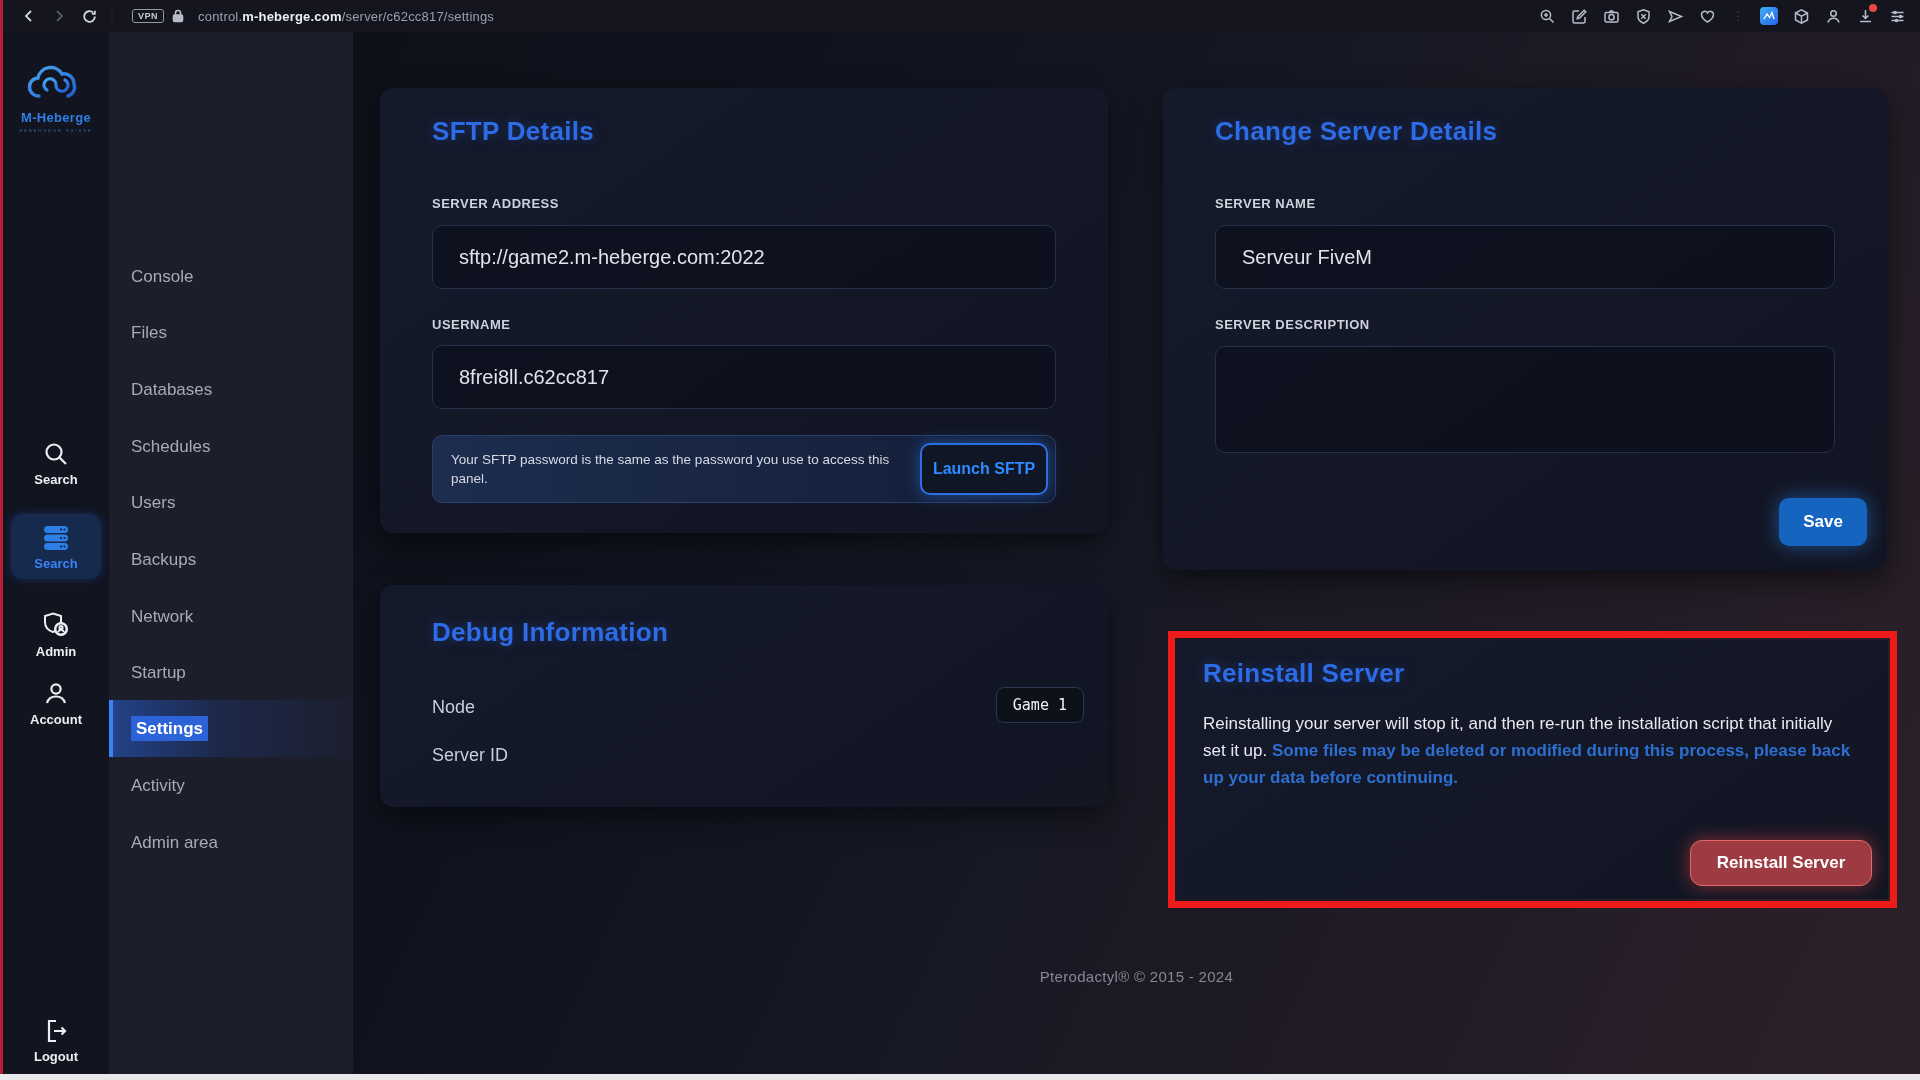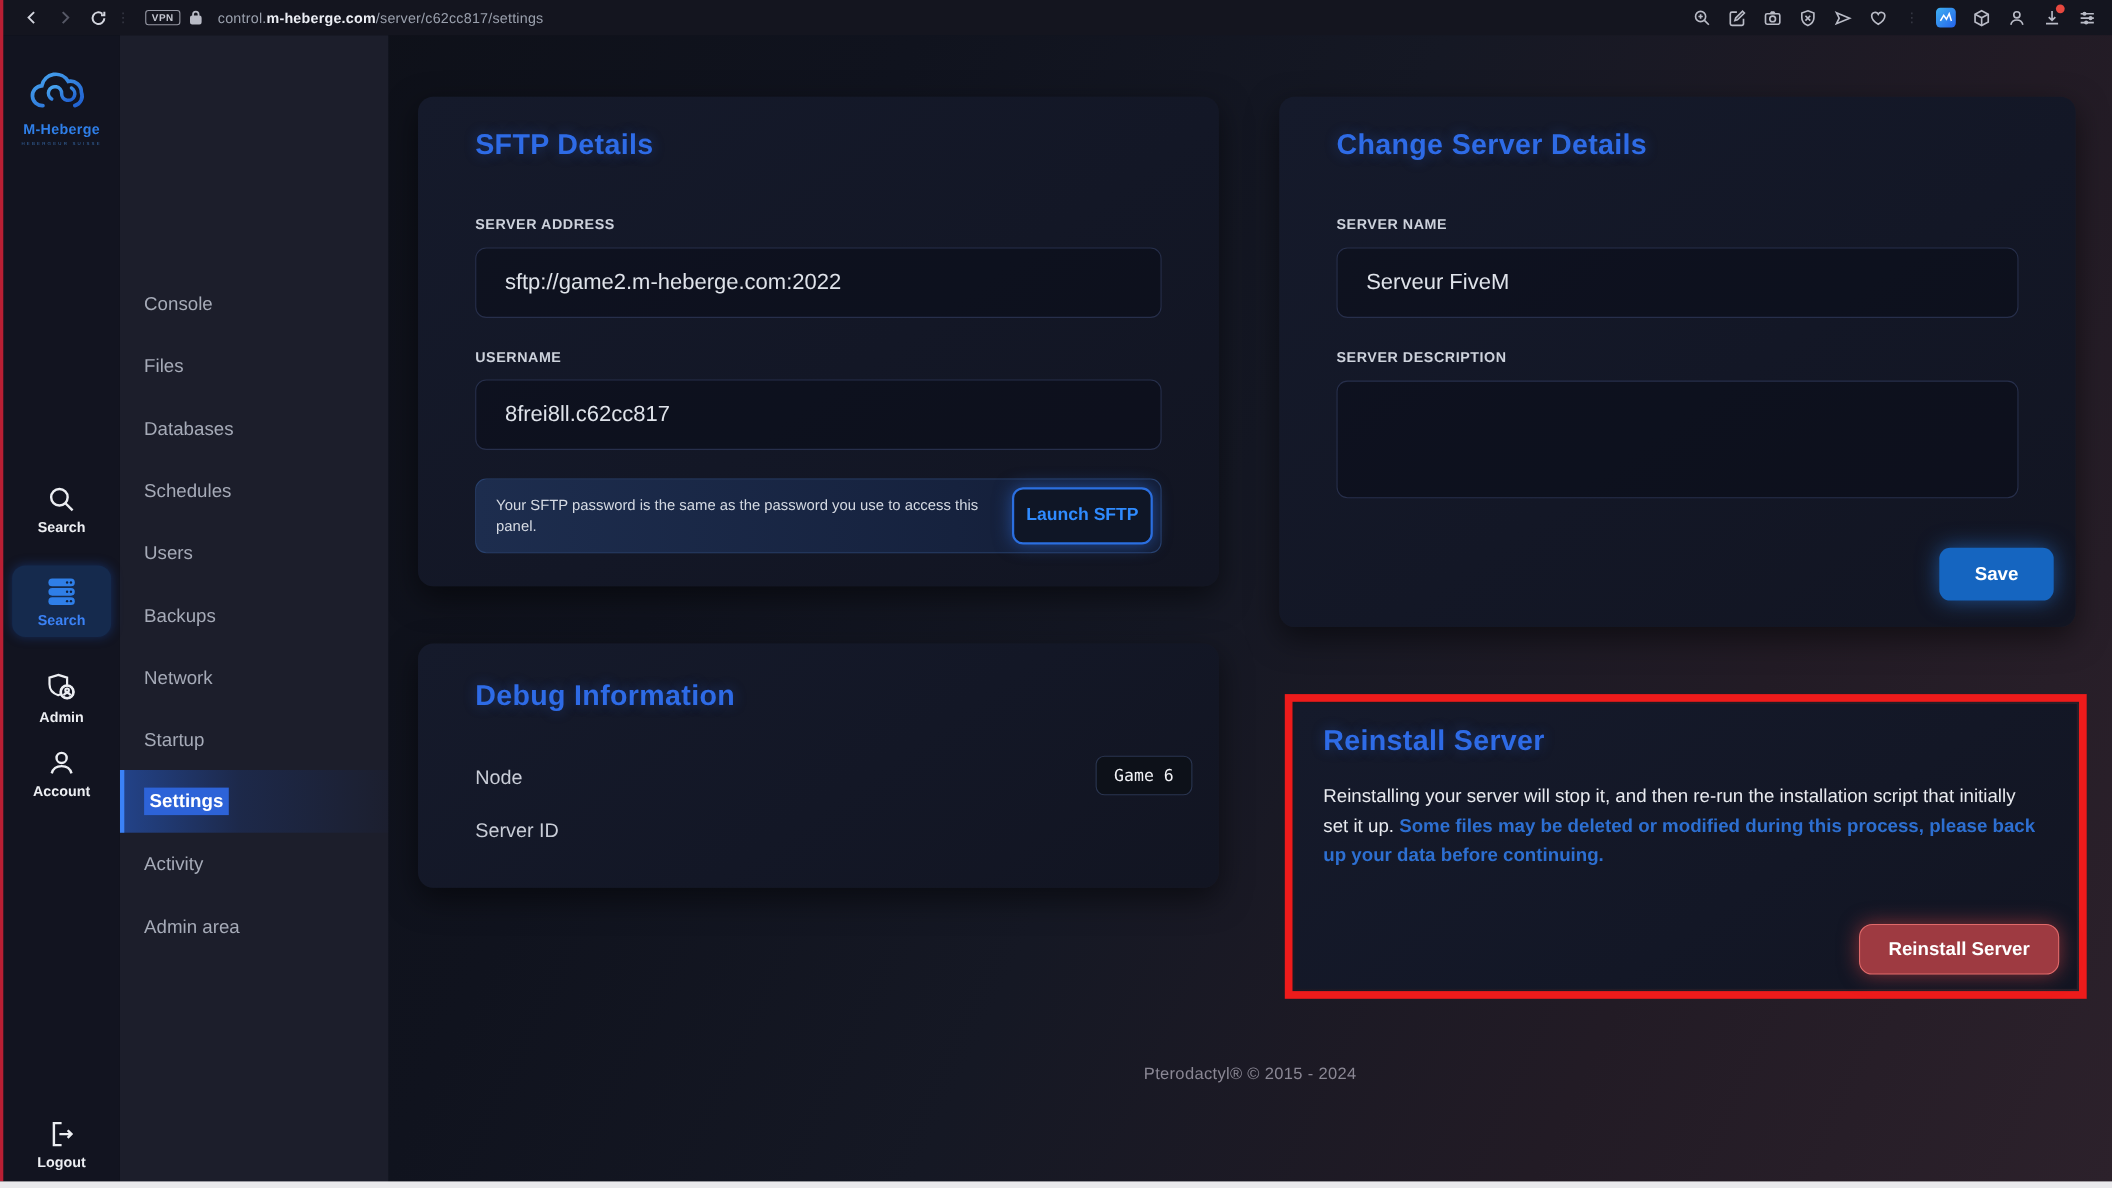--- a/index.html
+++ b/index.html
@@ -71,21 +71,21 @@
 
   .note-box { position:absolute; left:52px; right:52px; height:68px;
     background:linear-gradient(90deg,#1d2d4e 0%,#16223e 70%,#131c33 100%);
     border:1px solid #28406c; border-radius:10px; display:flex; align-items:center; }
   .note-text { font-size:13.5px; color:#d5dae3; line-height:19px; padding-left:18px; width:460px; }
   .btn-launch { position:absolute; right:7px; top:7px; bottom:7px; width:128px;
     background:#0f1626; border:2px solid #2b6fe0; border-radius:10px;
     color:#2f8bff; font-size:16px; font-weight:bold; font-family:"Liberation Sans",sans-serif;
     box-shadow:0 0 16px rgba(47,111,224,.55); cursor:pointer; }
 
-  .btn-save { position:absolute; right:20px; bottom:24px; width:104px; height:48px;
+  .btn-save { position:absolute; right:20px; bottom:24px; width:88px; height:48px;
     background:#1565c0; border:none; border-radius:10px; color:#fff; font-size:17px; font-weight:bold;
     font-family:"Liberation Sans",sans-serif; box-shadow:0 0 20px rgba(40,120,220,.6); cursor:pointer; }
 
   .row-label { position:absolute; left:52px; font-size:18px; color:#c9cdd7; }
   .pill { position:absolute; right:24px; background:#0d1119; border:1px solid #2a3550;
     border-radius:8px; color:#f2f3f7; font-family:"DejaVu Sans Mono", monospace; font-size:15px;
     padding:8px 16px; }
 
   
   .annotation { position:absolute; left:1168px; top:631px; width:729px; height:277px;
@@ -320,21 +320,21 @@
   <div class="field-label" style="top:108px">SERVER NAME</div>
   <input class="text-input" style="top: 137px;" value="Serveur FiveM">
   <div class="field-label" style="top:229px">SERVER DESCRIPTION</div>
   <textarea class="textarea" style="top: 258px;"></textarea>
   <button class="btn-save">Save</button>
 </div>
 
 <div class="card" style="left:380px; top:585px; width:728px; height:222px">
   <div class="card-title" style="top:32px">Debug Information</div>
   <div class="row-label" style="top:112px">Node</div>
-  <div class="pill" style="top:102px">Game 6</div>
+  <div class="pill" style="top:102px">Game 1</div>
   <div class="row-label" style="top:160px">Server ID</div>
 </div>
 
 <div class="annotation">
   <div class="reinstall-card">
     <div class="card-title" style="left:26px; top:18px">Reinstall Server</div>
     <div class="reinstall-text"><span>Reinstalling your server will stop it, and then re-run the installation script that initially set it up. </span><span class="warn">Some files may be deleted or modified during this process, please back up your data before continuing.</span></div>
     <button class="btn-reinstall">Reinstall Server</button>
   </div>
 </div>

